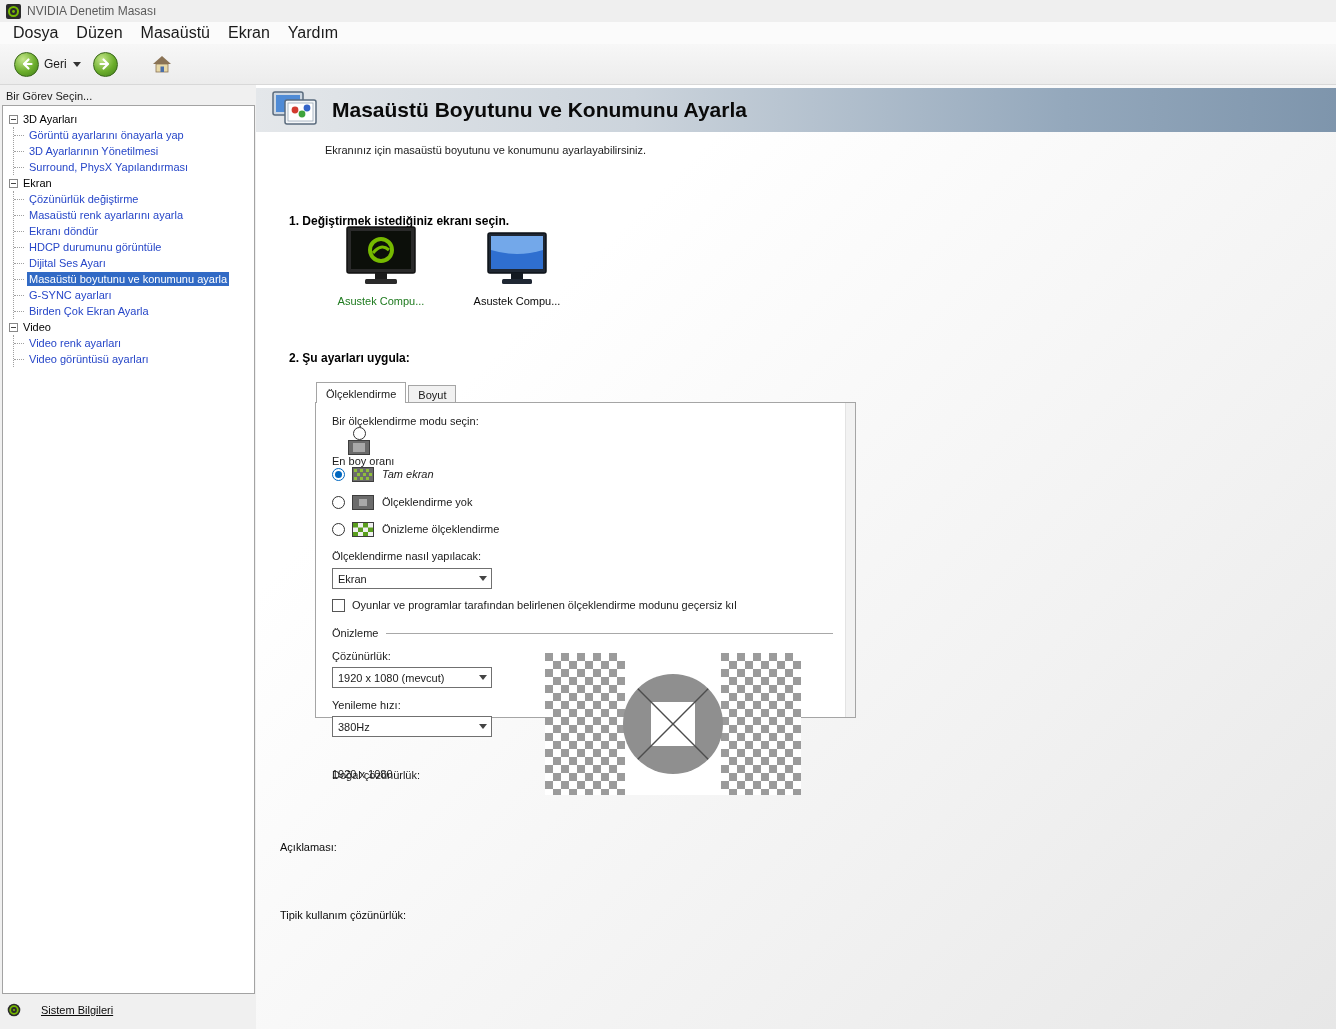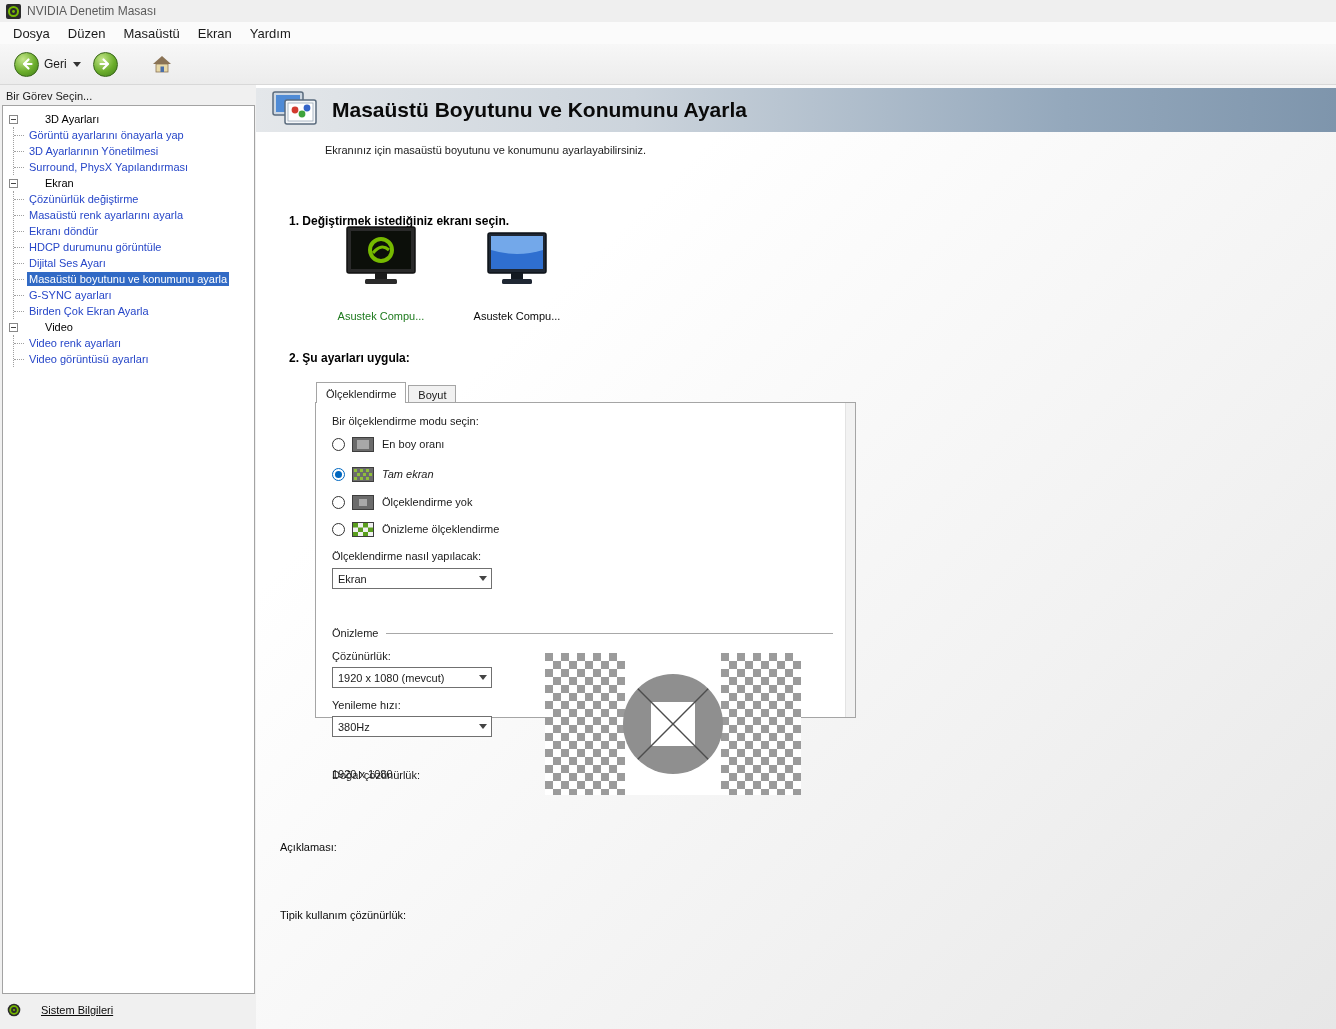--- a/index.html
+++ b/index.html
@@ -6,35 +6,35 @@
   html,body { width:1336px; height:1029px; overflow:hidden; }
   body { font-family:"Liberation Sans","DejaVu Sans",sans-serif; font-size:11px; color:#111; background:#f0f0f0; position:relative; }
 
   
   .titlebar { position:absolute; left:0; top:0; width:1336px; height:22px; background:#efefef; display:flex; align-items:center; padding-left:6px; }
   .titlebar .app-ico { width:15px; height:15px; margin-right:6px; flex:none; }
   .titlebar .wtitle { color:#5a5a5a; font-size:12px; }
 
   
   .menubar { position:absolute; left:0; top:22px; width:1336px; height:22px; background:#fbfbfb; display:flex; align-items:center; padding-left:4px; }
-  .menubar .mitem { padding:0 9px; font-size:13px; color:#1a1a1a; height:100%; display:flex; align-items:center; cursor:default; }
+  .menubar .mitem { padding:0 9px; font-size:16px; color:#1a1a1a; height:100%; display:flex; align-items:center; cursor:default; }
 
   
   .toolbar { position:absolute; left:0; top:44px; width:1336px; height:41px; background:linear-gradient(180deg,#f7f7f7,#ececec); border-bottom:1px solid #d8d8d8; display:flex; align-items:center; padding-left:8px; }
   .orb { width:25px; height:25px; border-radius:50%; border:1px solid #39661a; background:radial-gradient(circle at 35% 28%, #c4e68a, #6cae2c 55%, #3f7d18); display:flex; align-items:center; justify-content:center; flex:none; cursor:pointer; }
   .backgroup { display:flex; align-items:center; gap:5px; padding:2px 6px; border-radius:3px; cursor:pointer; }
   .back-label { font-size:12px; color:#1a1a1a; }
   .caret { width:0; height:0; border-left:4px solid transparent; border-right:4px solid transparent; border-top:5px solid #333; margin-left:1px; }
   .fwd { margin-left:6px; }
   .home-btn { margin-left:28px; width:32px; height:30px; display:flex; align-items:center; justify-content:center; border-radius:3px; cursor:pointer; }
 
   
   .side-header { position:absolute; left:6px; top:90px; font-size:11px; color:#1a1a1a; }
   .tree-panel { position:absolute; left:2px; top:105px; width:253px; height:889px; background:#fff; border:1px solid #a3a3a3; overflow:hidden; padding:5px 3px; }
-  .tgroup { display:flex; align-items:center; height:16px; color:#000; cursor:default;gap:22px; }
+  .tgroup { display:flex; align-items:center; height:16px; color:#000; cursor:default; }
   .tbox { width:9px; height:9px; border:1px solid #888; background:#fff; margin:0 5px 0 3px; position:relative; flex:none; cursor:pointer; }
   .tbox::after { content:""; position:absolute; left:1px; right:1px; top:3px; height:1px; background:#444; }
   .tchildren { margin-left:7px; border-left:1px dotted #a0a0a0; }
   .titem { display:flex; align-items:center; height:16px; padding-left:13px; position:relative; color:#2646c8; cursor:pointer; white-space:nowrap; }
   .titem::before { content:""; position:absolute; left:0; top:8px; width:10px; border-top:1px dotted #a0a0a0; }
   .titem .lbl { padding:1px 2px; }
   .titem .lbl.sel { background:#316ac5; color:#fff; }
   .side-footer { position:absolute; left:7px; top:1003px; display:flex; align-items:center; gap:20px; cursor:pointer; }
   .side-footer .flabel { font-size:11px; color:#0a0a0a; text-decoration:underline; }
 
@@ -42,21 +42,21 @@
   .main { position:absolute; left:256px; top:85px; width:1080px; height:944px; background:linear-gradient(135deg,#ffffff 25%,#f1f1f1 70%,#e7e7e7 100%); }
   .band { position:absolute; left:0; top:3px; width:1080px; height:44px; background:linear-gradient(90deg,#e4e7ea 0%,#ccd4dc 35%,#94a8bc 75%,#7e95ac 100%); display:flex; align-items:center; }
   .band .band-ico { margin:0 14px 0 16px; flex:none; }
   .band .btitle { font-size:21px; font-weight:bold; color:#0a0a0a; }
   .subtitle { position:absolute; left:69px; top:59px; font-size:11px; color:#1a1a1a; }
   .step-h { position:absolute; font-size:12px; font-weight:bold; color:#000; }
   .step1 { left:33px; top:114px;margin-top:15px; }
   .step2 { left:33px; top:266px; }
 
   .displays { position:absolute; left:57px; top:136px; display:flex; }
-  .display { width:136px; display:flex; flex-direction:column; align-items:center; cursor:pointer;gap:15px; }
+  .display { width:136px; display:flex; flex-direction:column; align-items:center; cursor:pointer; }
   .display .mon { height:66px; display:flex; align-items:flex-end; justify-content:center; }
   .display .dlabel { margin-top:8px; font-size:11px; color:#0a0a0a; }
   .display .dlabel.green { color:#1e7a1e; }
 
   
   .tabwrap { position:absolute; left:59px; top:297px; width:541px; }
   .tabs { display:flex; align-items:flex-end; height:21px; padding-left:1px; }
   .tab { font-size:11px; padding:3px 9px 3px 9px; border:1px solid #a5a5a5; border-bottom:none; background:#f1f1f1; color:#1a1a1a; cursor:pointer; margin-right:2px; height:18px; }
   .tab.active { background:#fff; height:21px; position:relative; z-index:2; padding-top:5px; }
   .tab-panel { position:relative; border:1px solid #a5a5a5; background:#fff; height:316px; margin-top:-1px; }
@@ -260,21 +260,21 @@
 
   <div class="tabwrap">
     <div class="tabs">
       <div class="tab active">Ölçeklendirme</div>
       <div class="tab">Boyut</div>
     </div>
     <div class="tab-panel">
 
       <div class="plabel" style="left:16px; top:12px;">Bir ölçeklendirme modu seçin:</div>
 
-      <label class="radio-row" style="top:30px;">
+      <label class="radio-row" style="top:24px;flex-direction:column;">
         <span class="radio"></span>
         <span class="opt-ico">
           <svg width="22" height="15" viewBox="0 0 22 15">
               <rect x="0.5" y="0.5" width="21" height="14" fill="#6b6b6b" stroke="#3d3d3d"></rect>
               <rect x="5" y="3" width="12" height="9" fill="#a8a8a8"></rect>
             </svg>
         </span>
         <span class="opt-label">En boy oranı</span>
       </label>
 
@@ -328,20 +328,24 @@
         <span class="opt-label">Önizleme ölçeklendirme</span>
       </label>
 
       <div class="plabel" style="left:16px; top:147px;">Ölçeklendirme nasıl yapılacak:</div>
 
       <div class="combo" style="left:16px; top:165px;">
         <span class="cval">Ekran</span>
         <span class="carrow"></span>
       </div>
 
+      <label class="check-row" style="top:194px;">
+        <span class="checkbox"></span>
+        <span class="opt-label">Oyunlar ve programlar tarafından belirlenen ölçeklendirme modunu geçersiz kıl</span>
+      </label>
 
       <div class="divider" style="top:224px;">
         <span class="dtext">Önizleme</span>
         <span class="dline"></span>
       </div>
 
       <div class="plabel" style="left:16px; top:247px;">Çözünürlük:</div>
       <div class="combo" style="left:16px; top:264px;">
         <span class="cval">1920 x 1080 (mevcut)</span>
         <span class="carrow"></span>

